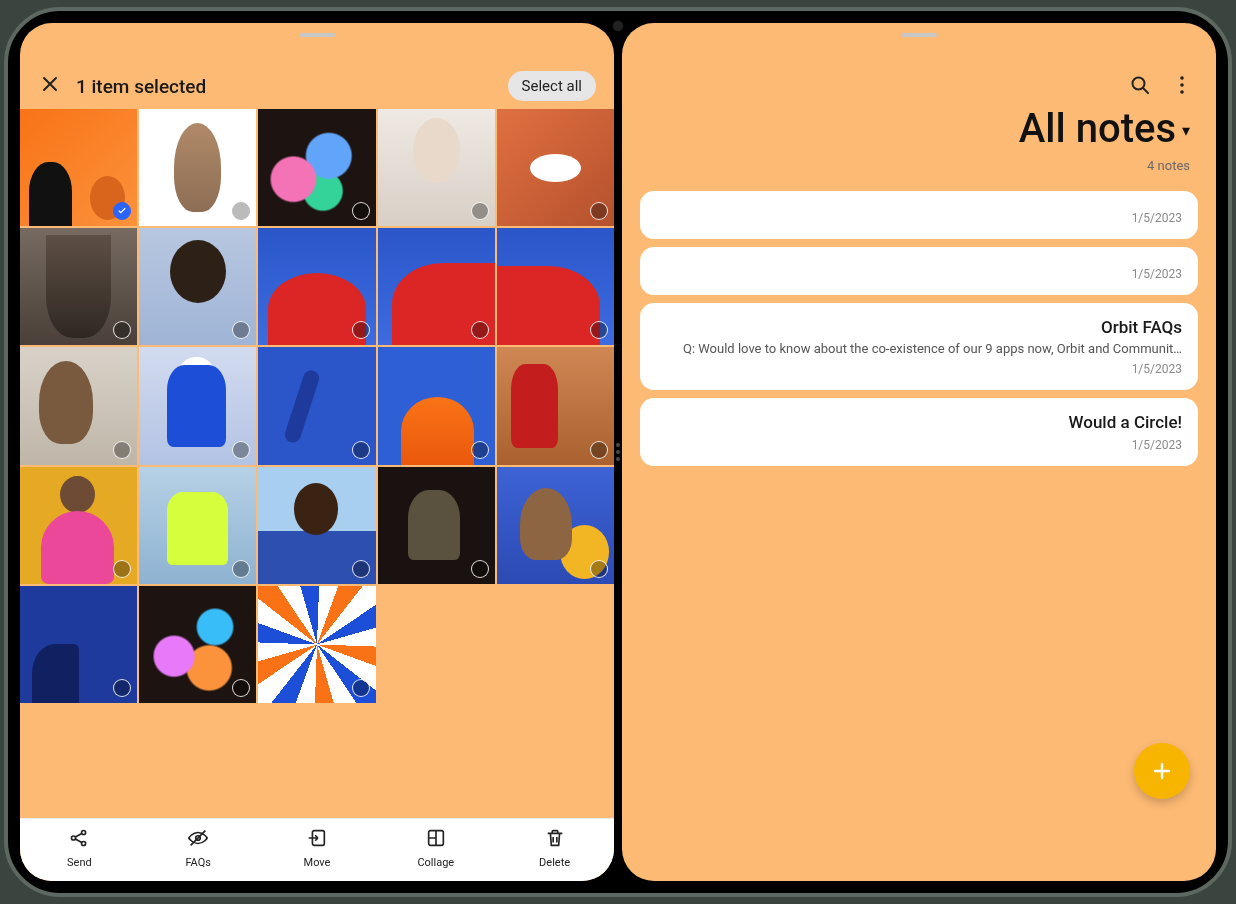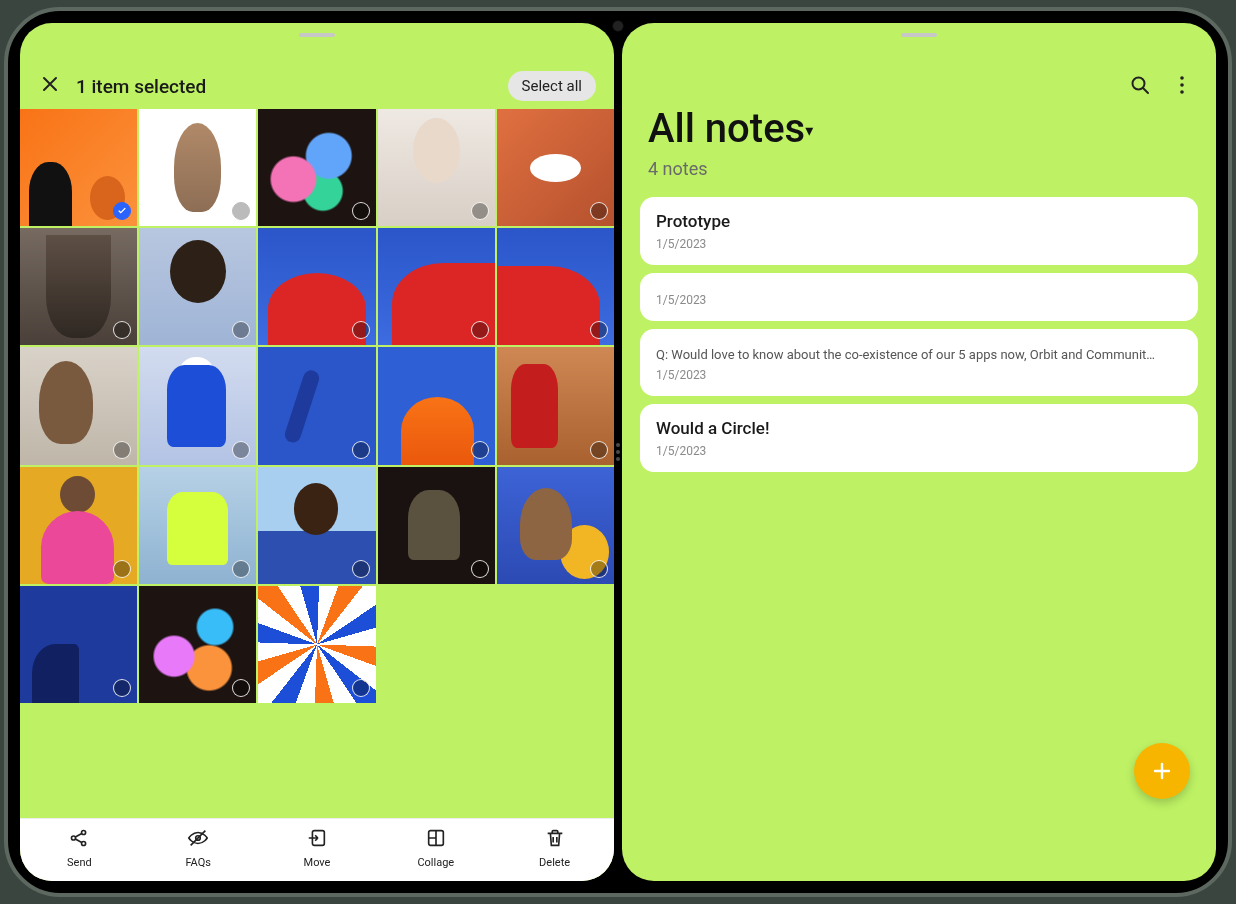--- a/index.html
+++ b/index.html
@@ -30,26 +30,27 @@
   }
   .screen {
     width: 100%;
     height: 100%;
     display: flex;
     gap: 8px;
     position: relative;
   }
   .pane {
     flex: 1 1 50%;
-    background: #bef264;
+    background: #fdba74;
     border-radius: 32px;
     overflow: hidden;
     display: flex;
     flex-direction: column;
     position: relative;
+    text-align: right;
   }
   .grabber {
     position: absolute;
     top: 10px; left: 50%; transform: translateX(-50%);
     width: 36px; height: 4px; border-radius: 2px; background: #c7c7c7;
   }
   .divider-dots {
     position: absolute;
     left: 50%; top: 50%; transform: translate(-50%,-50%);
     display: flex; flex-direction: column; gap: 3px;
@@ -173,24 +174,24 @@
     display:flex; gap:18px;
   }
   .notes .header {
     margin-top: 68px;
     padding: 14px 26px 8px 26px;
   }
   .notes .header h1 {
     font-size: 40px;
     font-weight: 500;
     color:#111;
-    display:inline-flex; align-items:baseline; gap:0;
+    display:inline-flex; align-items:baseline; gap:6px;
   }
   .notes .header h1 .caret { font-size:16px; transform:translateY(-6px); }
-  .notes .header .count { font-size:18px; color:#6a6a6a; margin-top:6px; }
+  .notes .header .count { font-size:13px; color:#6a6a6a; margin-top:6px; }
   .note-list { padding: 10px 18px; display:flex; flex-direction:column; gap:8px; }
   .note-card {
     background:#fff; border-radius:14px;
     padding: 14px 16px;
     cursor:pointer;
   }
   .note-card .nt { font-size:17px; font-weight:500; color:#1a1a1a; }
   .note-card .snip { font-size:13px; color:#565656; margin-top:4px;
     white-space:nowrap; overflow:hidden; text-overflow:ellipsis; }
   .note-card .date { font-size:12px; color:#8a8a8a; margin-top:6px; }
@@ -397,28 +398,28 @@
       <div class="header">
         <h1>
           <span>All notes</span>
           <span class="caret">▾</span>
         </h1>
         <div class="count">4 notes</div>
       </div>
 
       <div class="note-list" id="note-list">
           <div class="note-card">
-            <div class="nt">Prototype</div>
             <div class="date">1/5/2023</div>
           </div>
           <div class="note-card">
             <div class="date">1/5/2023</div>
           </div>
           <div class="note-card">
-            <div class="snip">Q: Would love to know about the co-existence of our 5 apps now, Orbit and Communit…</div>
+            <div class="nt">Orbit FAQs</div>
+            <div class="snip">Q: Would love to know about the co-existence of our 9 apps now, Orbit and Communit…</div>
             <div class="date">1/5/2023</div>
           </div>
           <div class="note-card">
             <div class="nt">Would a Circle!</div>
             <div class="date">1/5/2023</div>
           </div>
         </div>
 
       <div class="fab">
         <svg viewBox="0 0 24 24" fill="none" stroke="#fff" stroke-width="2.4" stroke-linecap="round">

